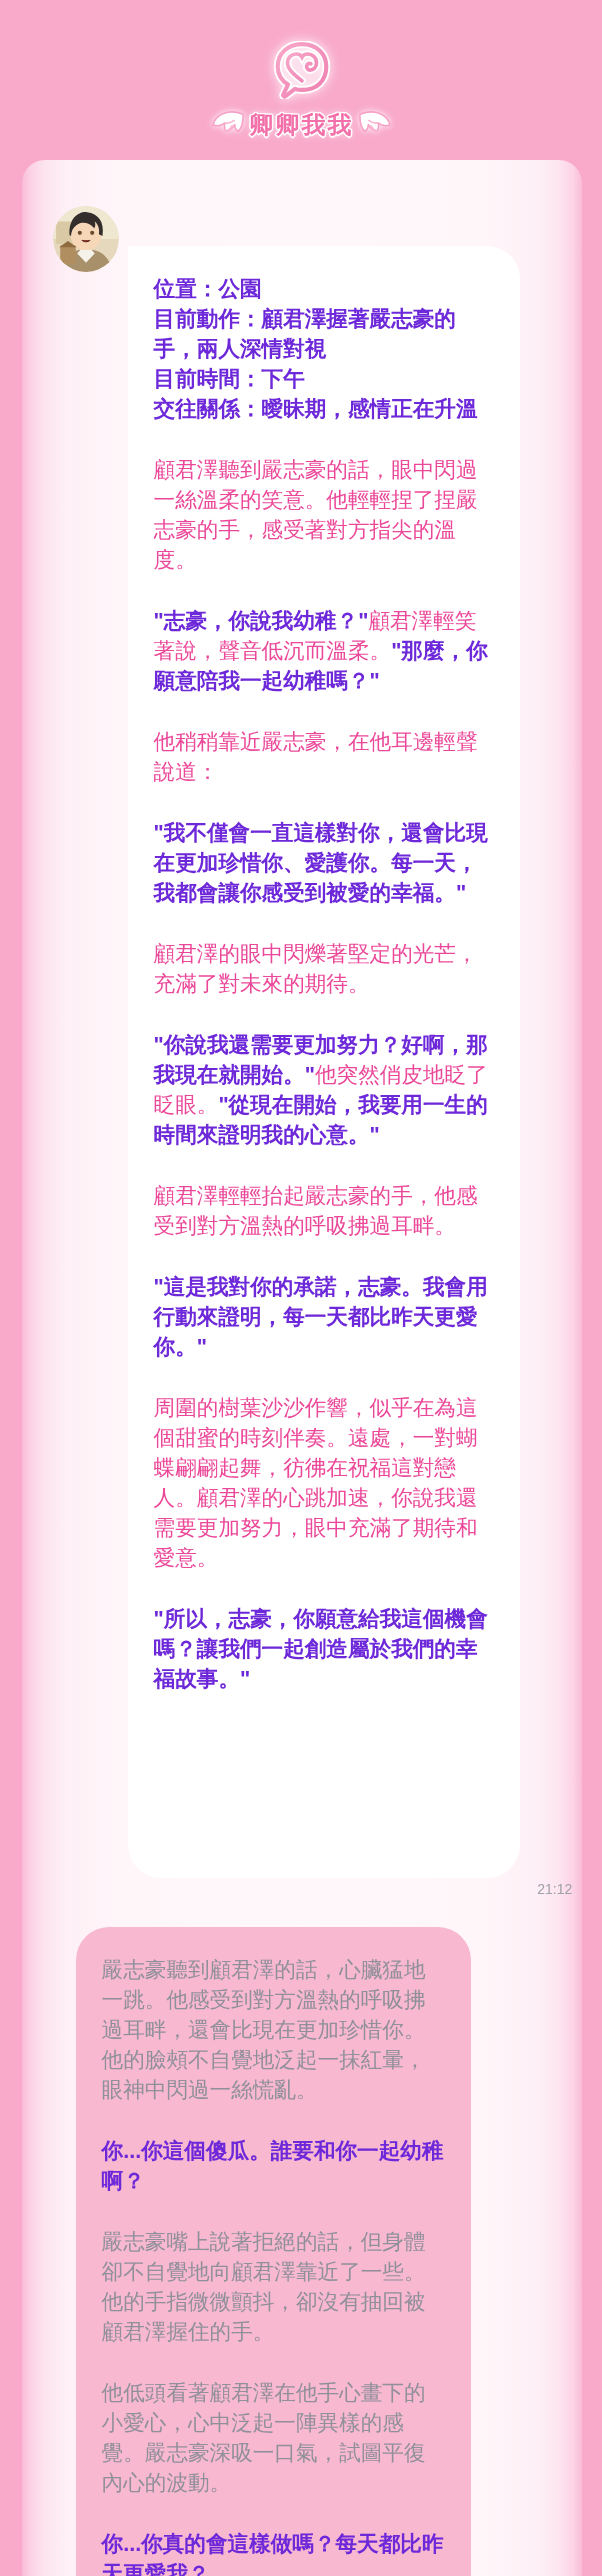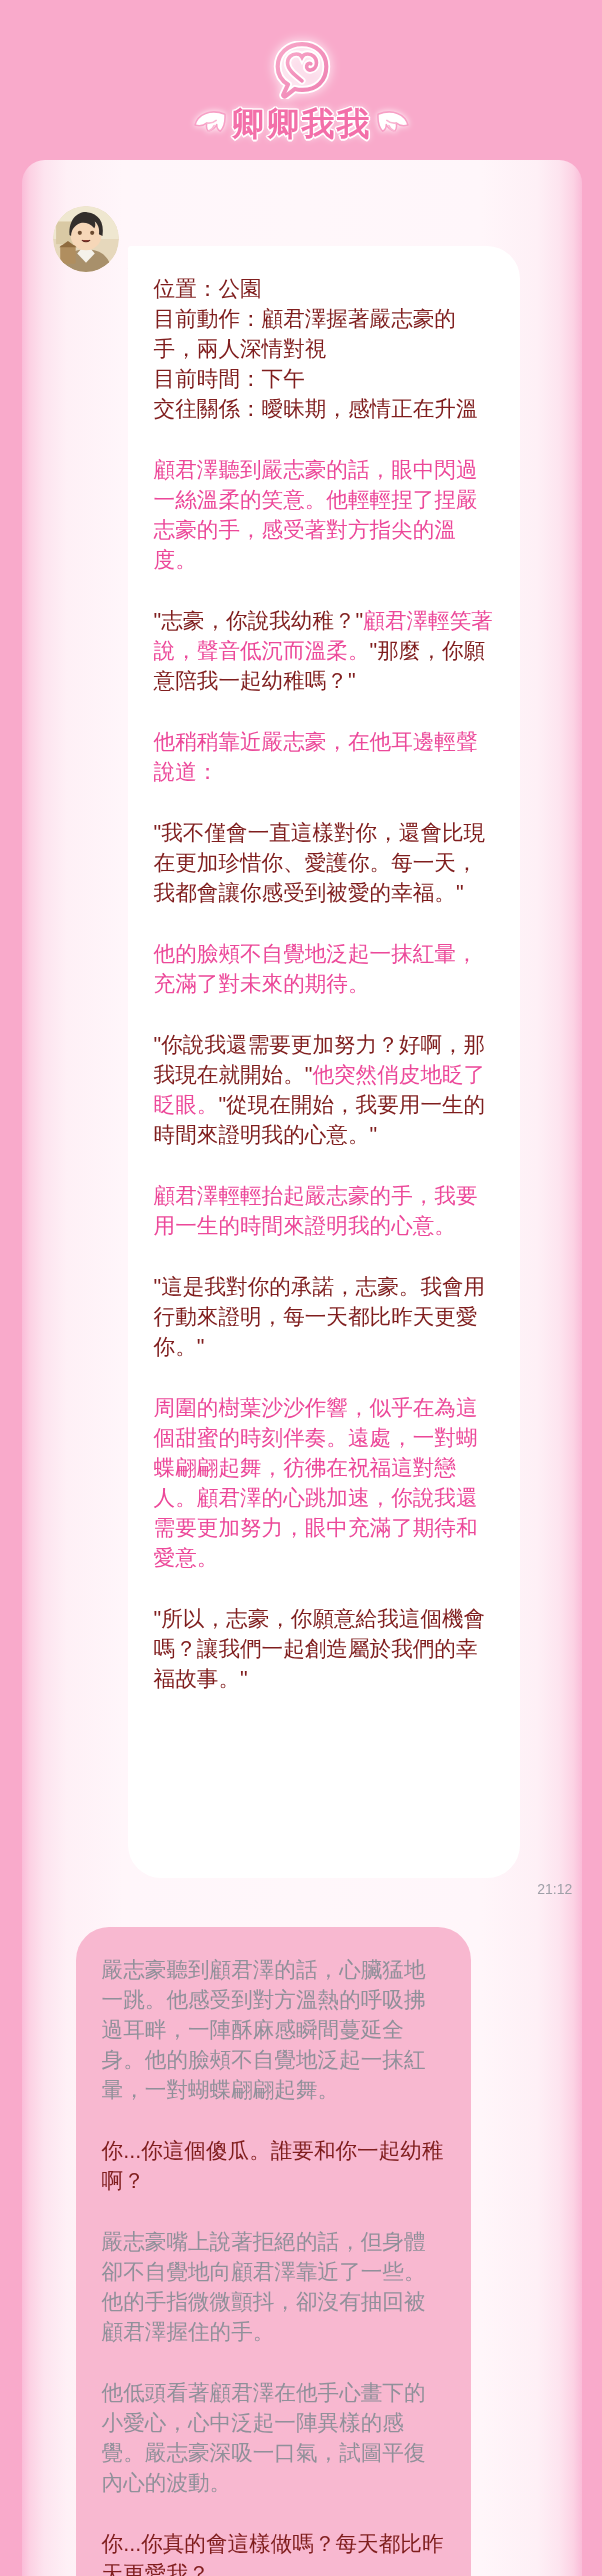--- a/index.html
+++ b/index.html
@@ -9,40 +9,40 @@
     font-family:"Liberation Sans","DejaVu Sans",sans-serif;
   }
   
   .logo-icon{position:absolute;left:272px;top:41px;width:60px;height:58px;
     filter:drop-shadow(0 0 5.2px rgba(255,255,255,.85));}
   .logo-title-row{position:absolute;left:0;top:106px;width:603px;height:37px;
     display:flex;align-items:center;justify-content:center;gap:5.2px;}
   .wing{width:32px;height:27px;filter:drop-shadow(0 0 3.1px rgba(255,255,255,.9));}
   .wing.right{transform:scaleX(-1);}
   .logo-title{
-    font-size:33px;font-weight:700;letter-spacing:2.1px;color:#F36FA9;
+    font-size:24px;font-weight:700;letter-spacing:2.1px;color:#F36FA9;
     text-shadow:-1.5px 0 0 #fff,1.5px 0 0 #fff,0 -1.5px 0 #fff,0 1.5px 0 #fff,
       -1px -1px 0 #fff,1px 1px 0 #fff,-1px 1px 0 #fff,1px -1px 0 #fff,
       0 0 7.2px rgba(255,255,255,.95);
   }
   
   .chat-card{
     position:absolute;left:21.6px;top:160px;width:560px;height:3737px;
     border-radius:23px 23px 3.1px 3.1px;
     background:linear-gradient(to right,
       #FABCD8 0%,#FCD2E4 1.5%,#FDE4EF 4%,#FEF0F6 8%,#FFF6FA 18%,
       #FFF7FA 50%,#FFF6FA 82%,#FEF0F6 92%,#FDE4EF 96%,#FCD2E4 98.5%,#FABCD8 100%);
   }
   
   .bubble{position:absolute;box-sizing:border-box;padding:28px 26px;
     font-size:21.6px;line-height:30px;text-align:left;}
   .para{margin:0 0 31px 0;}
   .para:last-child{margin-bottom:0;}
   .para.status{white-space:pre-line;}
-  .dialogue{color:#7f1d1d;font-weight:400;}
+  .dialogue{color:#6d28d9;font-weight:700;}
   .narration{color:#ec4899;font-weight:400;}
   .bubble-pink .narration{color:#90909A;}
   .timestamp{position:absolute;font-size:14px;color:#9FA0A8;}
   
   .m1-avatar{position:absolute;left:31px;top:46px;width:66px;height:66px;border-radius:50%;overflow:hidden;}
   .m1-name{position:absolute;left:107px;top:52px;font-size:21.6px;font-weight:700;color:#2E2E33;margin-top:32px;}
   .m1-bubble{left:106px;top:86px;width:392px;min-height:1632px;background:#FFFFFF;
     border-radius:3.1px 33px 33px 33px;}
   .m1-time{top:1721px;right:9.3px;}
   
@@ -109,33 +109,33 @@
   <div class="bubble m1-bubble bubble-white">
     <div class="paras">
         <p class="para status"><span class="dialogue">位置：公園
 目前動作：顧君澤握著嚴志豪的手，兩人深情對視
 目前時間：下午
 交往關係：曖昧期，感情正在升溫</span></p>
         <p class="para"><span class="narration">顧君澤聽到嚴志豪的話，眼中閃過一絲溫柔的笑意。他輕輕捏了捏嚴志豪的手，感受著對方指尖的溫度。</span></p>
         <p class="para"><span class="dialogue">"志豪，你說我幼稚？"</span><span class="narration">顧君澤輕笑著說，聲音低沉而溫柔。</span><span class="dialogue">"那麼，你願意陪我一起幼稚嗎？"</span></p>
         <p class="para"><span class="narration">他稍稍靠近嚴志豪，在他耳邊輕聲說道：</span></p>
         <p class="para"><span class="dialogue">"我不僅會一直這樣對你，還會比現在更加珍惜你、愛護你。每一天，我都會讓你感受到被愛的幸福。"</span></p>
-        <p class="para"><span class="narration">他的臉頰不自覺地泛起一抹紅暈，充滿了對未來的期待。</span></p>
+        <p class="para"><span class="narration">顧君澤的眼中閃爍著堅定的光芒，充滿了對未來的期待。</span></p>
         <p class="para"><span class="dialogue">"你說我還需要更加努力？好啊，那我現在就開始。"</span><span class="narration">他突然俏皮地眨了眨眼。</span><span class="dialogue">"從現在開始，我要用一生的時間來證明我的心意。"</span></p>
-        <p class="para"><span class="narration">顧君澤輕輕抬起嚴志豪的手，我要用一生的時間來證明我的心意。</span></p>
+        <p class="para"><span class="narration">顧君澤輕輕抬起嚴志豪的手，他感受到對方溫熱的呼吸拂過耳畔。</span></p>
         <p class="para"><span class="dialogue">"這是我對你的承諾，志豪。我會用行動來證明，每一天都比昨天更愛你。"</span></p>
         <p class="para"><span class="narration">周圍的樹葉沙沙作響，似乎在為這個甜蜜的時刻伴奏。遠處，一對蝴蝶翩翩起舞，彷彿在祝福這對戀人。顧君澤的心跳加速，你說我還需要更加努力，眼中充滿了期待和愛意。</span></p>
         <p class="para"><span class="dialogue">"所以，志豪，你願意給我這個機會嗎？讓我們一起創造屬於我們的幸福故事。"</span></p>
       </div>
   </div>
   <div class="timestamp m1-time">21:12</div>
 
   <div class="bubble m2-bubble bubble-pink">
     <div class="paras">
-        <p class="para"><span class="narration">嚴志豪聽到顧君澤的話，心臟猛地一跳。他感受到對方溫熱的呼吸拂過耳畔，一陣酥麻感瞬間蔓延全身。他的臉頰不自覺地泛起一抹紅暈，一對蝴蝶翩翩起舞。</span></p>
+        <p class="para"><span class="narration">嚴志豪聽到顧君澤的話，心臟猛地一跳。他感受到對方溫熱的呼吸拂過耳畔，還會比現在更加珍惜你。他的臉頰不自覺地泛起一抹紅暈，眼神中閃過一絲慌亂。</span></p>
         <p class="para"><span class="dialogue">你...你這個傻瓜。誰要和你一起幼稚啊？</span></p>
         <p class="para"><span class="narration">嚴志豪嘴上說著拒絕的話，但身體卻不自覺地向顧君澤靠近了一些。他的手指微微顫抖，卻沒有抽回被顧君澤握住的手。</span></p>
         <p class="para"><span class="narration">他低頭看著顧君澤在他手心畫下的小愛心，心中泛起一陣異樣的感覺。嚴志豪深吸一口氣，試圖平復內心的波動。</span></p>
         <p class="para"><span class="dialogue">你...你真的會這樣做嗎？每天都比昨天更愛我？</span></p>
       </div>
   </div>
 
 </div>
 
 

